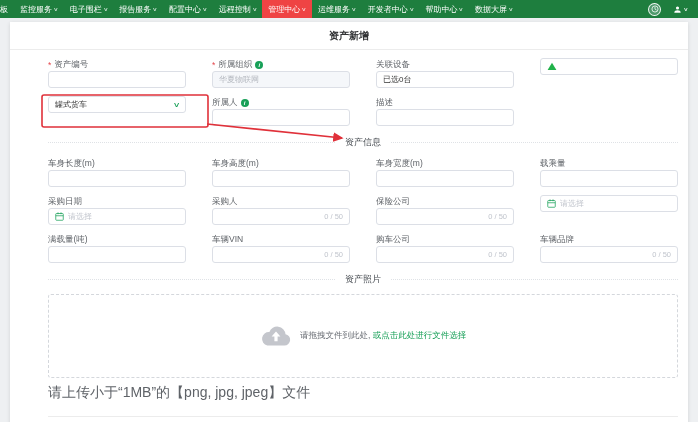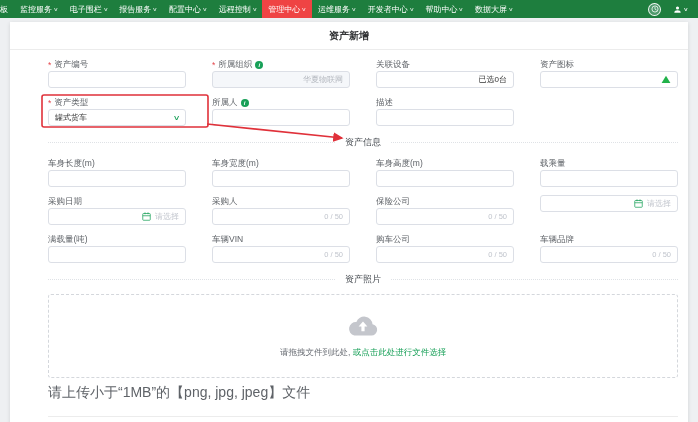--- a/index.html
+++ b/index.html
@@ -23,35 +23,35 @@
   .title-bar { height:28px; border-bottom:1px solid #ececec; display:flex; align-items:center; justify-content:center;
                font-size:10px; font-weight:bold; color:#303133; }
 
   .form-area { padding:8px 10px 0 38px; }
   .grid { display:grid; grid-template-columns:repeat(4,1fr); column-gap:26px; margin-bottom:8px; }
   .lbl { height:13px; display:flex; align-items:center; gap:3px; font-size:8.5px; color:#5f6368; }
   .req { color:#e5484d; font-size:8.5px; }
   .info-icon { width:8px; height:8px; border-radius:50%; background:#18a058; color:#fff; font-size:6px;
                display:inline-flex; align-items:center; justify-content:center; font-style:italic; font-weight:bold; }
   .ctrl { height:17px; border:1px solid #dcdfe6; border-radius:3px; background:#fff; display:flex;
-          align-items:center; padding:0 6px; font-size:8px; color:#333; gap:4px;justify-content:flex-end; }
+          align-items:center; padding:0 6px; font-size:8px; color:#333; gap:4px; }
   .ctrl input { flex:1; min-width:0; border:none; outline:none; background:transparent; font-size:8px; color:#333;
                 font-family:"Liberation Sans",sans-serif; }
   .ctrl input::placeholder { color:#c0c4cc; }
   .ctrl.disabled { background:#f5f7fa; color:#b4b8bf; cursor:not-allowed; }
   .counter { color:#c0c4cc; font-size:7.5px; }
   .select { justify-content:space-between; cursor:pointer; }
   .chev-down { color:#18a058; font-size:7px; transform:scaleX(1.5); }
   .ph { color:#c0c4cc; }
 
   .divider { display:flex; align-items:center; margin:10px 0 8px;font-family:Liberation Serif, serif; }
   .divider:before, .divider:after { content:""; flex:1; border-top:1px dotted #dfe2e6; }
   .divider-text { padding:0 10px; font-size:9px; color:#44494f; }
 
-  .upload-box { border:1px dashed #d4d7dc; border-radius:3px; height:84px; display:flex; flex-direction:column;
+  .upload-box { border:1px dashed #d4d7dc; border-radius:3px; height:84px; display:flex; flex-direction:row;
                 align-items:center; justify-content:center; gap:8px; cursor:pointer; background:#fff; }
   .upload-text { font-size:8.5px; color:#6b6f76; }
   .upload-text .green { color:#18a058; cursor:pointer; }
   .upload-hint { font-size:14px; color:#5f6368; margin:6px 0 0; }
 
   .footer { border-top:1px solid #ececec; margin-top:14px; padding:8px 6px 0 0; display:flex;
             justify-content:flex-end; gap:8px; }
   .btn { height:16px; padding:0 10px; font-size:8px; border-radius:3px; display:flex; align-items:center;
          cursor:pointer; font-family:"Liberation Sans",sans-serif; }
   .btn-cancel { background:#fff; border:1px solid #dcdfe6; color:#5f6368; }
@@ -151,37 +151,30 @@
       </div>
       <div class="field">
         <div class="lbl">
             <span>关联设备</span>
           </div>
         <div class="ctrl">
             <span>已选0台</span>
           </div>
       </div>
       <div class="field">
-        <div class="lbl">
-            <span>资产图标</span>
-          </div>
         <div class="ctrl">
           <svg width="10" height="9" viewBox="0 0 10 9">
               <path d="M5 0.8 L9.4 8 H0.6 Z" fill="#21b24a"></path>
             </svg>
         </div>
       </div>
     </div>
 
     <div class="grid">
       <div class="field">
-        <div class="lbl">
-            <span class="req">*</span>
-            <span>资产类型</span>
-          </div>
         <div class="ctrl select">
           <span>罐式货车</span>
           <span class="chev-down">∨</span>
         </div>
       </div>
       <div class="field">
         <div class="lbl">
             <span>所属人</span>
             <span class="info-icon">i</span>
           </div>
@@ -208,29 +201,29 @@
       <div class="field">
         <div class="lbl">
             <span>车身长度(m)</span>
           </div>
         <div class="ctrl">
             <input style="">
           </div>
       </div>
       <div class="field">
         <div class="lbl">
+            <span>车身高度(m)</span>
+          </div>
+        <div class="ctrl">
+            <input style="">
+          </div>
+      </div>
+      <div class="field">
+        <div class="lbl">
             <span>车身宽度(m)</span>
-          </div>
-        <div class="ctrl">
-            <input style="">
-          </div>
-      </div>
-      <div class="field">
-        <div class="lbl">
-            <span>车身高度(m)</span>
           </div>
         <div class="ctrl">
             <input style="">
           </div>
       </div>
       <div class="field">
         <div class="lbl">
             <span>载乘量</span>
           </div>
         <div class="ctrl">

